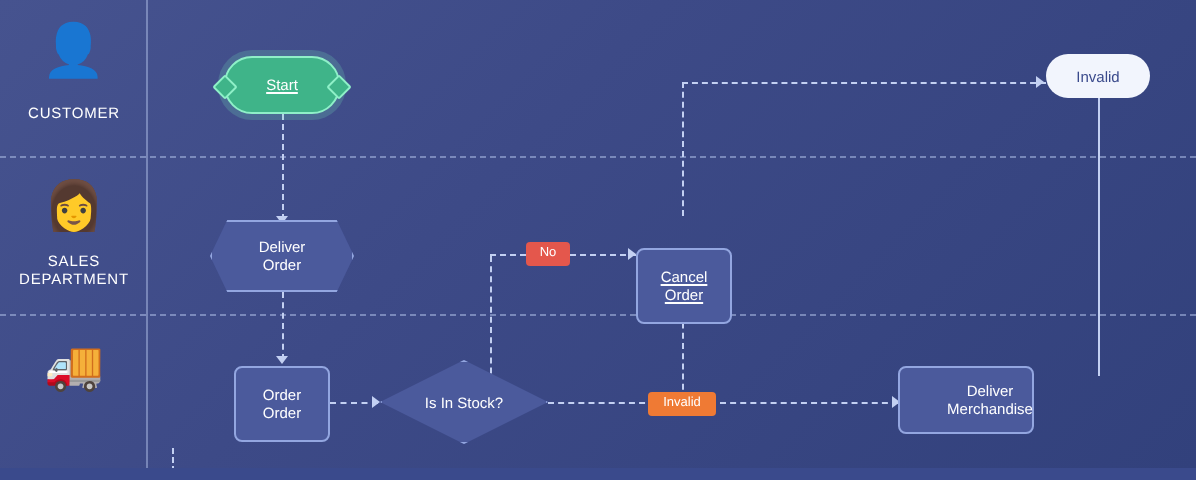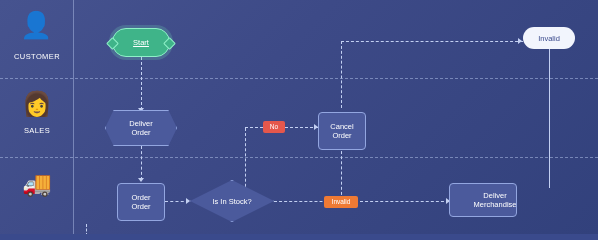--- a/index.html
+++ b/index.html
@@ -205,20 +205,21 @@
 
   <div class="lane-col" style="top:0; height:78px;"></div>
   <div class="lane-col" style="top:78px; height:79px;"></div>
   <div class="lane-col" style="top:157px; height:77px;"></div>
 
   <div class="lane-icon" style="top:12px; font-size:26px;">👤</div>
   <div class="lane-label" style="top:52px;">CUSTOMER</div>
 
   <div class="lane-icon" style="top:92px; font-size:24px;">👩</div>
   <div class="lane-label" style="top:126px;">SALES</div>
+  <div class="lane-label" style="top:135px;">DEPARTMENT</div>
 
   <div class="lane-icon" style="top:172px; font-size:24px;">🚚</div>
 
   <div class="conn-v" style="left:141px; top:57px; height:53px;"></div>
   <div class="arrow-down" style="left:138px; top:108px;"></div>
 
   <div class="conn-v" style="left:141px; top:146px; height:34px;"></div>
   <div class="arrow-down" style="left:138px; top:178px;"></div>
 
   <div class="conn-h" style="left:165px; top:201px; width:24px;"></div>
@@ -254,21 +255,21 @@
   <div class="node-hex" style="left:105px; top:110px; width:72px; height:36px;">
     <div class="hexbody"></div>
     <div class="hextext">
       <div>
         <div>Deliver</div>
         <div>Order</div>
       </div>
     </div>
   </div>
 
-  <div class="node node-process" style="left:318px; top:112px; width:48px; height:38px;">
+  <div class="node node-process" style="left:318px; top:124px; width:48px; height:38px;text-decoration:underline;">
     <div>
       <div>Cancel</div>
       <div>Order</div>
     </div>
   </div>
 
   <div class="node node-process" style="left:117px; top:183px; width:48px; height:38px;">
     <div>
       <div>Order</div>
       <div>Order</div>

